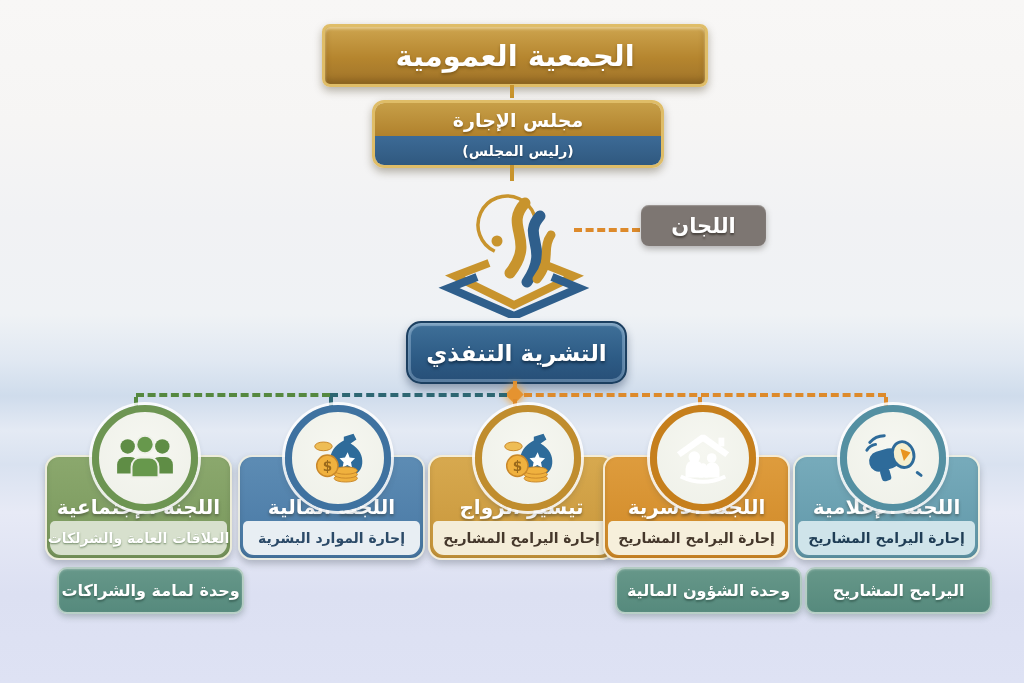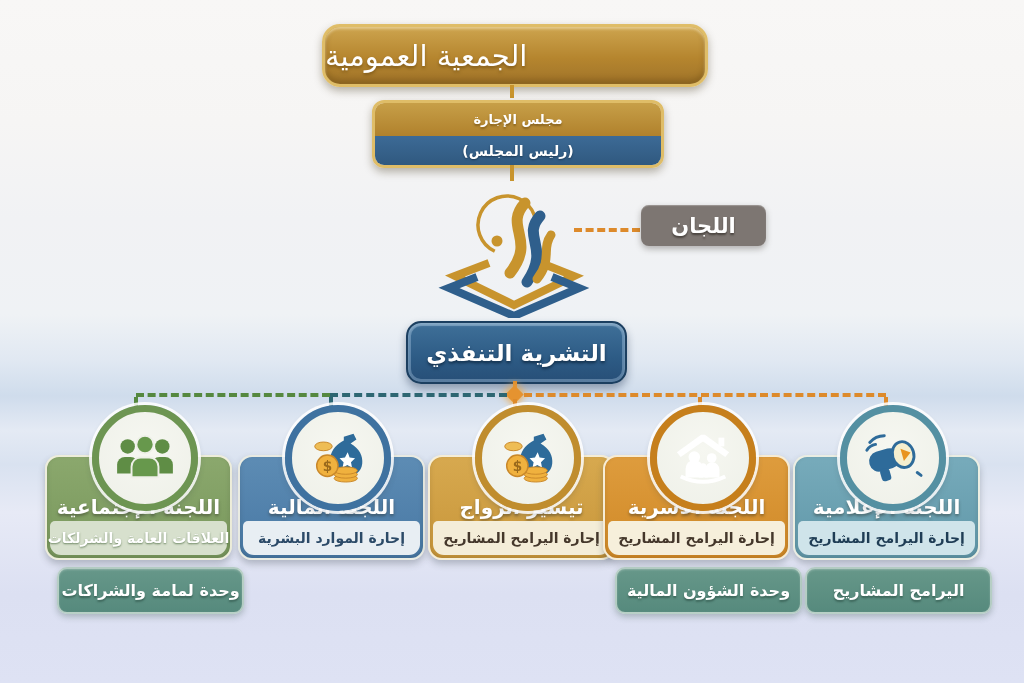--- a/index.html
+++ b/index.html
@@ -7,33 +7,33 @@
   .stage{
     position:relative;width:1024px;height:683px;overflow:hidden;
     background:linear-gradient(180deg,
       #f8f7f6 0%, #f6f5f4 18%, #f1f2f4 32%, #eff2f5 46%,
       #e0e8f2 53%, #cfdcec 58%, #e4eaf4 63%, #d9e2f0 68%,
       #e7eaf6 75%, #dce0f2 87%, #dee2f4 100%);
   }
   .rtl{direction:rtl;unicode-bidi:embed;}
   
   .gold-box{
-    position:absolute;display:flex;align-items:center;justify-content:flex-end;
+    position:absolute;display:flex;align-items:center;justify-content:center;
     background:linear-gradient(180deg,#cda44e 0%,#b5852e 55%,#a0742a 100%);
-    border:3px solid #dfbd68;border-radius:18px;
+    border:3px solid #dfbd68;border-radius:8px;
     box-shadow:0 4px 8px rgba(60,50,20,.35), inset 0 2px 3px rgba(255,240,200,.55), inset 0 -4px 6px rgba(90,60,10,.35);
-    color:#fff;font-weight:normal;text-shadow:0 2px 3px rgba(90,60,10,.5);
+    color:#fff;font-weight:bold;text-shadow:0 2px 3px rgba(90,60,10,.5);
   }
   .assembly{left:322px;top:24px;width:380px;height:57px;font-size:29px;}
   .board{left:372px;top:100px;width:286px;height:62px;border:3px solid #dfbd68;border-radius:12px;
     position:absolute;overflow:hidden;display:flex;flex-direction:column;
     box-shadow:0 4px 8px rgba(60,50,20,.35);}
   .board-top{flex:0 0 33px;display:flex;align-items:center;justify-content:center;
     background:linear-gradient(180deg,#c79f48 0%,#b0812c 100%);
-    color:#fff;font-weight:bold;font-size:13px;text-shadow:0 2px 2px rgba(90,60,10,.5);}
+    color:#fff;font-weight:bold;font-size:19px;text-shadow:0 2px 2px rgba(90,60,10,.5);}
   .board-bottom{flex:1;display:flex;align-items:center;justify-content:center;
     background:linear-gradient(180deg,#3c6a96,#30597f);
     color:#fff;font-weight:bold;font-size:14px;text-shadow:0 1px 2px rgba(10,30,50,.6);}
   
   .lajan{
     position:absolute;left:641px;top:205px;width:125px;height:41px;
     background:#7d7672;border-radius:8px;display:flex;align-items:center;justify-content:center;
     color:#fff;font-weight:bold;font-size:21px;text-shadow:0 2px 2px rgba(40,35,30,.6);
     box-shadow:0 3px 6px rgba(60,55,50,.35), inset 0 1px 1px rgba(255,255,255,.25);
   }

